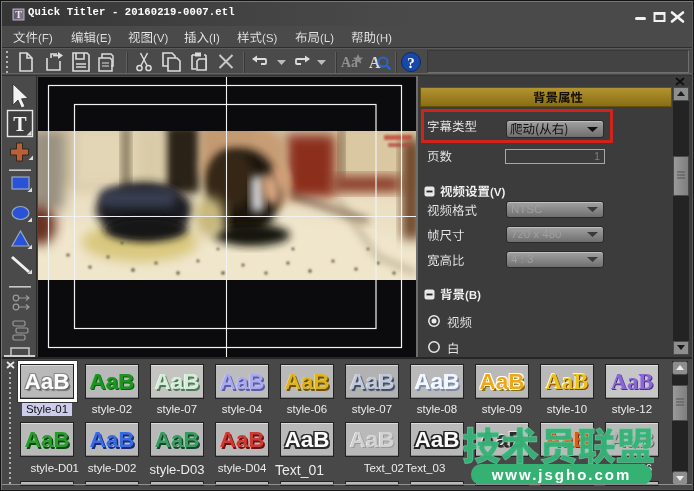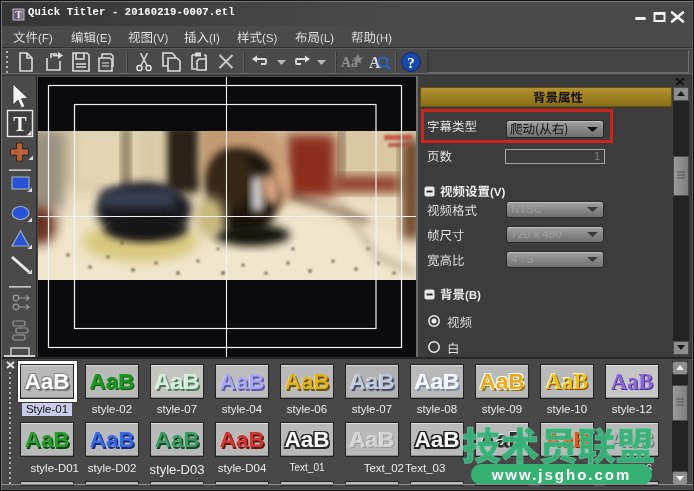--- a/index.html
+++ b/index.html
@@ -417,21 +417,21 @@
 <div class="abs" style="left:275px;top:403px;width:64px;color:#ececec;font-size:11.5px;text-align:center">style-06</div>
 <div class="abs" style="left:340px;top:403px;width:64px;color:#ececec;font-size:11.5px;text-align:center">style-07</div>
 <div class="abs" style="left:405px;top:403px;width:64px;color:#ececec;font-size:11.5px;text-align:center">style-08</div>
 <div class="abs" style="left:470px;top:403px;width:64px;color:#ececec;font-size:11.5px;text-align:center">style-09</div>
 <div class="abs" style="left:535px;top:403px;width:64px;color:#ececec;font-size:11.5px;text-align:center">style-10</div>
 <div class="abs" style="left:600px;top:403px;width:64px;color:#ececec;font-size:11.5px;text-align:center">style-12</div>
 <div class="abs" style="left:15px;top:462px;width:64px;color:#ececec;font-size:11.5px;text-align:right">style-D01</div>
 <div class="abs" style="left:80px;top:462px;width:64px;color:#ececec;font-size:11.5px;text-align:center">style-D02</div>
 <div class="abs" style="left:145px;top:462px;width:64px;color:#ececec;font-size:13px;text-align:center">style-D03</div>
 <div class="abs" style="left:210px;top:462px;width:64px;color:#ececec;font-size:11.5px;text-align:center">style-D04</div>
-<div class="abs" style="left:275px;top:462px;width:64px;color:#ececec;font-size:10px;text-align:center">Text_01</div>
+<div class="abs" style="left:275px;top:462px;width:64px;color:#ececec;font-size:14px;">Text_01</div>
 <div class="abs" style="left:340px;top:462px;width:64px;color:#ececec;font-size:11.5px;text-align:right">Text_02</div>
 <div class="abs" style="left:405px;top:462px;width:64px;color:#ececec;font-size:11.5px;text-align:left">Text_03</div>
 <div class="abs" style="left:470px;top:462px;width:64px;color:#ececec;font-size:11.5px;text-align:center">Text_04</div>
 <div class="abs" style="left:535px;top:462px;width:64px;color:#ececec;font-size:11.5px;text-align:center">Text_05</div>
 <div class="abs" style="left:600px;top:462px;width:64px;color:#ececec;font-size:11.5px;text-align:center">Text_06</div>
 <div class="abs" style="left:672px;top:361px;width:16px;height:124px;background:#232323"></div>
 <svg class="abs" style="left:672px;top:361px" width="16" height="14">
     <rect x="0.5" y="0.5" width="15" height="13" rx="2" fill="#8e8e8e" stroke="#4a4a4a"></rect>
     <path d="M4 9 l4 -5 4 5 z" fill="#ececec"></path>
   </svg>

